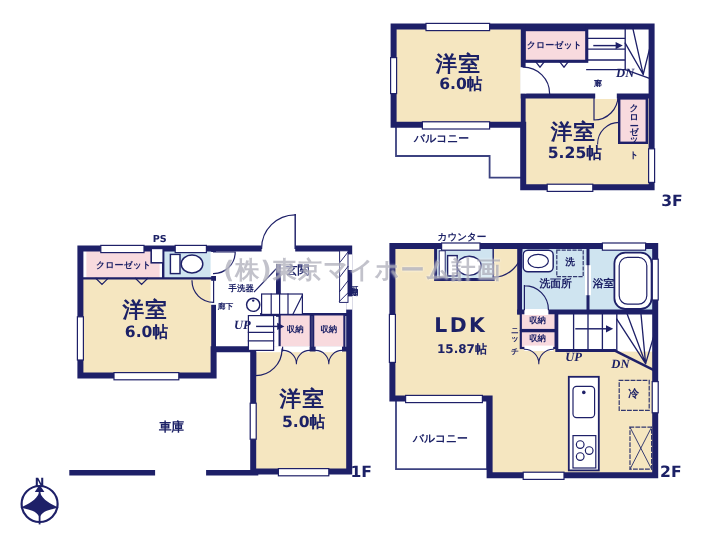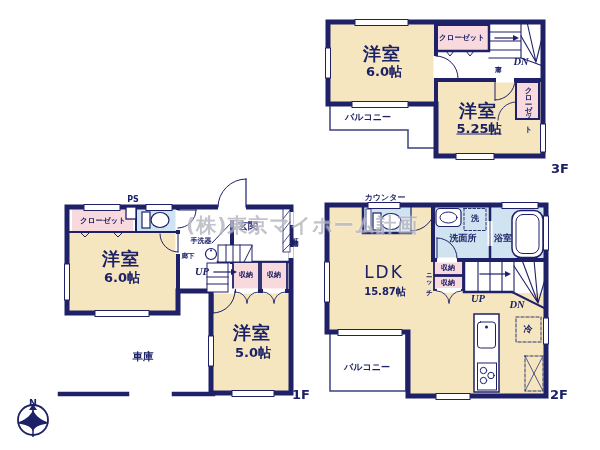--- a/index.html
+++ b/index.html
@@ -3,21 +3,21 @@
 <meta charset="utf-8">
 <style>
   html,body{margin:0;padding:0;background:#fff;}
   .canvas{position:relative;width:600px;height:450px;background:#fff;overflow:hidden;
           font-family:"DejaVu Sans","Liberation Sans",sans-serif;}
   .canvas svg{position:absolute;left:0;top:0;}
   .lbl{position:absolute;transform:translate(-50%,-50%);color:#1c2166;white-space:nowrap;
        font-weight:600;line-height:1;}
   .big{font-size:18px;font-weight:700;letter-spacing:1px;}
   .size{font-size:13px;font-weight:700;}
-  .ldk{font-size:17px;font-weight:400;letter-spacing:2px;}
+  .ldk{font-size:17px;font-weight:700;letter-spacing:2px;}
   .sm{font-size:8px;}
   .xs{font-size:6.5px;}
   .s7{font-size:7px;}
   .updn{font-family:"Liberation Serif","DejaVu Serif",serif;font-style:italic;
         font-weight:700;font-size:10.5px;}
   .flr{font-size:13px;font-weight:600;}
   .v{writing-mode:vertical-rl;text-orientation:upright;letter-spacing:1px;}
   .wrap2{height:38px;line-height:10px;}
   .wm{position:absolute;left:186px;top:212px;font-size:20px;font-weight:600;
       color:rgba(128,128,146,0.48);letter-spacing:1px;white-space:nowrap;
@@ -229,21 +229,21 @@
     <path d="M33,410 C36,417 42,420 49,423 C42,425 36,425 33,431 C30,425 24,425 17,423 C24,420 30,417 33,410 Z" fill="#1e2068"></path>
   </g>
 </svg>
 
 <div class="lbl big" style="left:382px;top:54px;">洋室</div>
 <div class="lbl size" style="left:384px;top:71px;">6.0帖</div>
 <div class="lbl sm" style="left:462px;top:38px;font-size:7.5px;">クローゼット</div>
 <div class="lbl xs v" style="left:498px;top:61px;">廊下</div>
 <div class="lbl updn" style="left:521px;top:62px;">DN</div>
 <div class="lbl big" style="left:478px;top:111px;">洋室</div>
-<div class="lbl size" style="left:479px;top:128px;text-decoration:underline;">5.25帖</div>
+<div class="lbl size" style="left:479px;top:128px;">5.25帖</div>
 <div class="lbl v wrap2" style="left:528px;top:100px;font-size:7.5px;">クローゼット</div>
 <div class="lbl sm" style="left:368px;top:117px;font-size:9px;">バルコニー</div>
 <div class="lbl flr" style="left:560px;top:168px;">3F</div>
 
 <div class="lbl sm" style="left:385px;top:198px;">カウンター</div>
 <div class="lbl sm" style="left:463px;top:238px;font-size:9px;">洗面所</div>
 <div class="lbl sm" style="left:475px;top:219px;">洗</div>
 <div class="lbl sm" style="left:503px;top:238px;font-size:9px;text-align:center;">浴室</div>
 <div class="lbl ldk" style="left:384px;top:272px;">LDK</div>
 <div class="lbl size" style="left:385px;top:292px;font-size:10px;">15.87帖</div>

